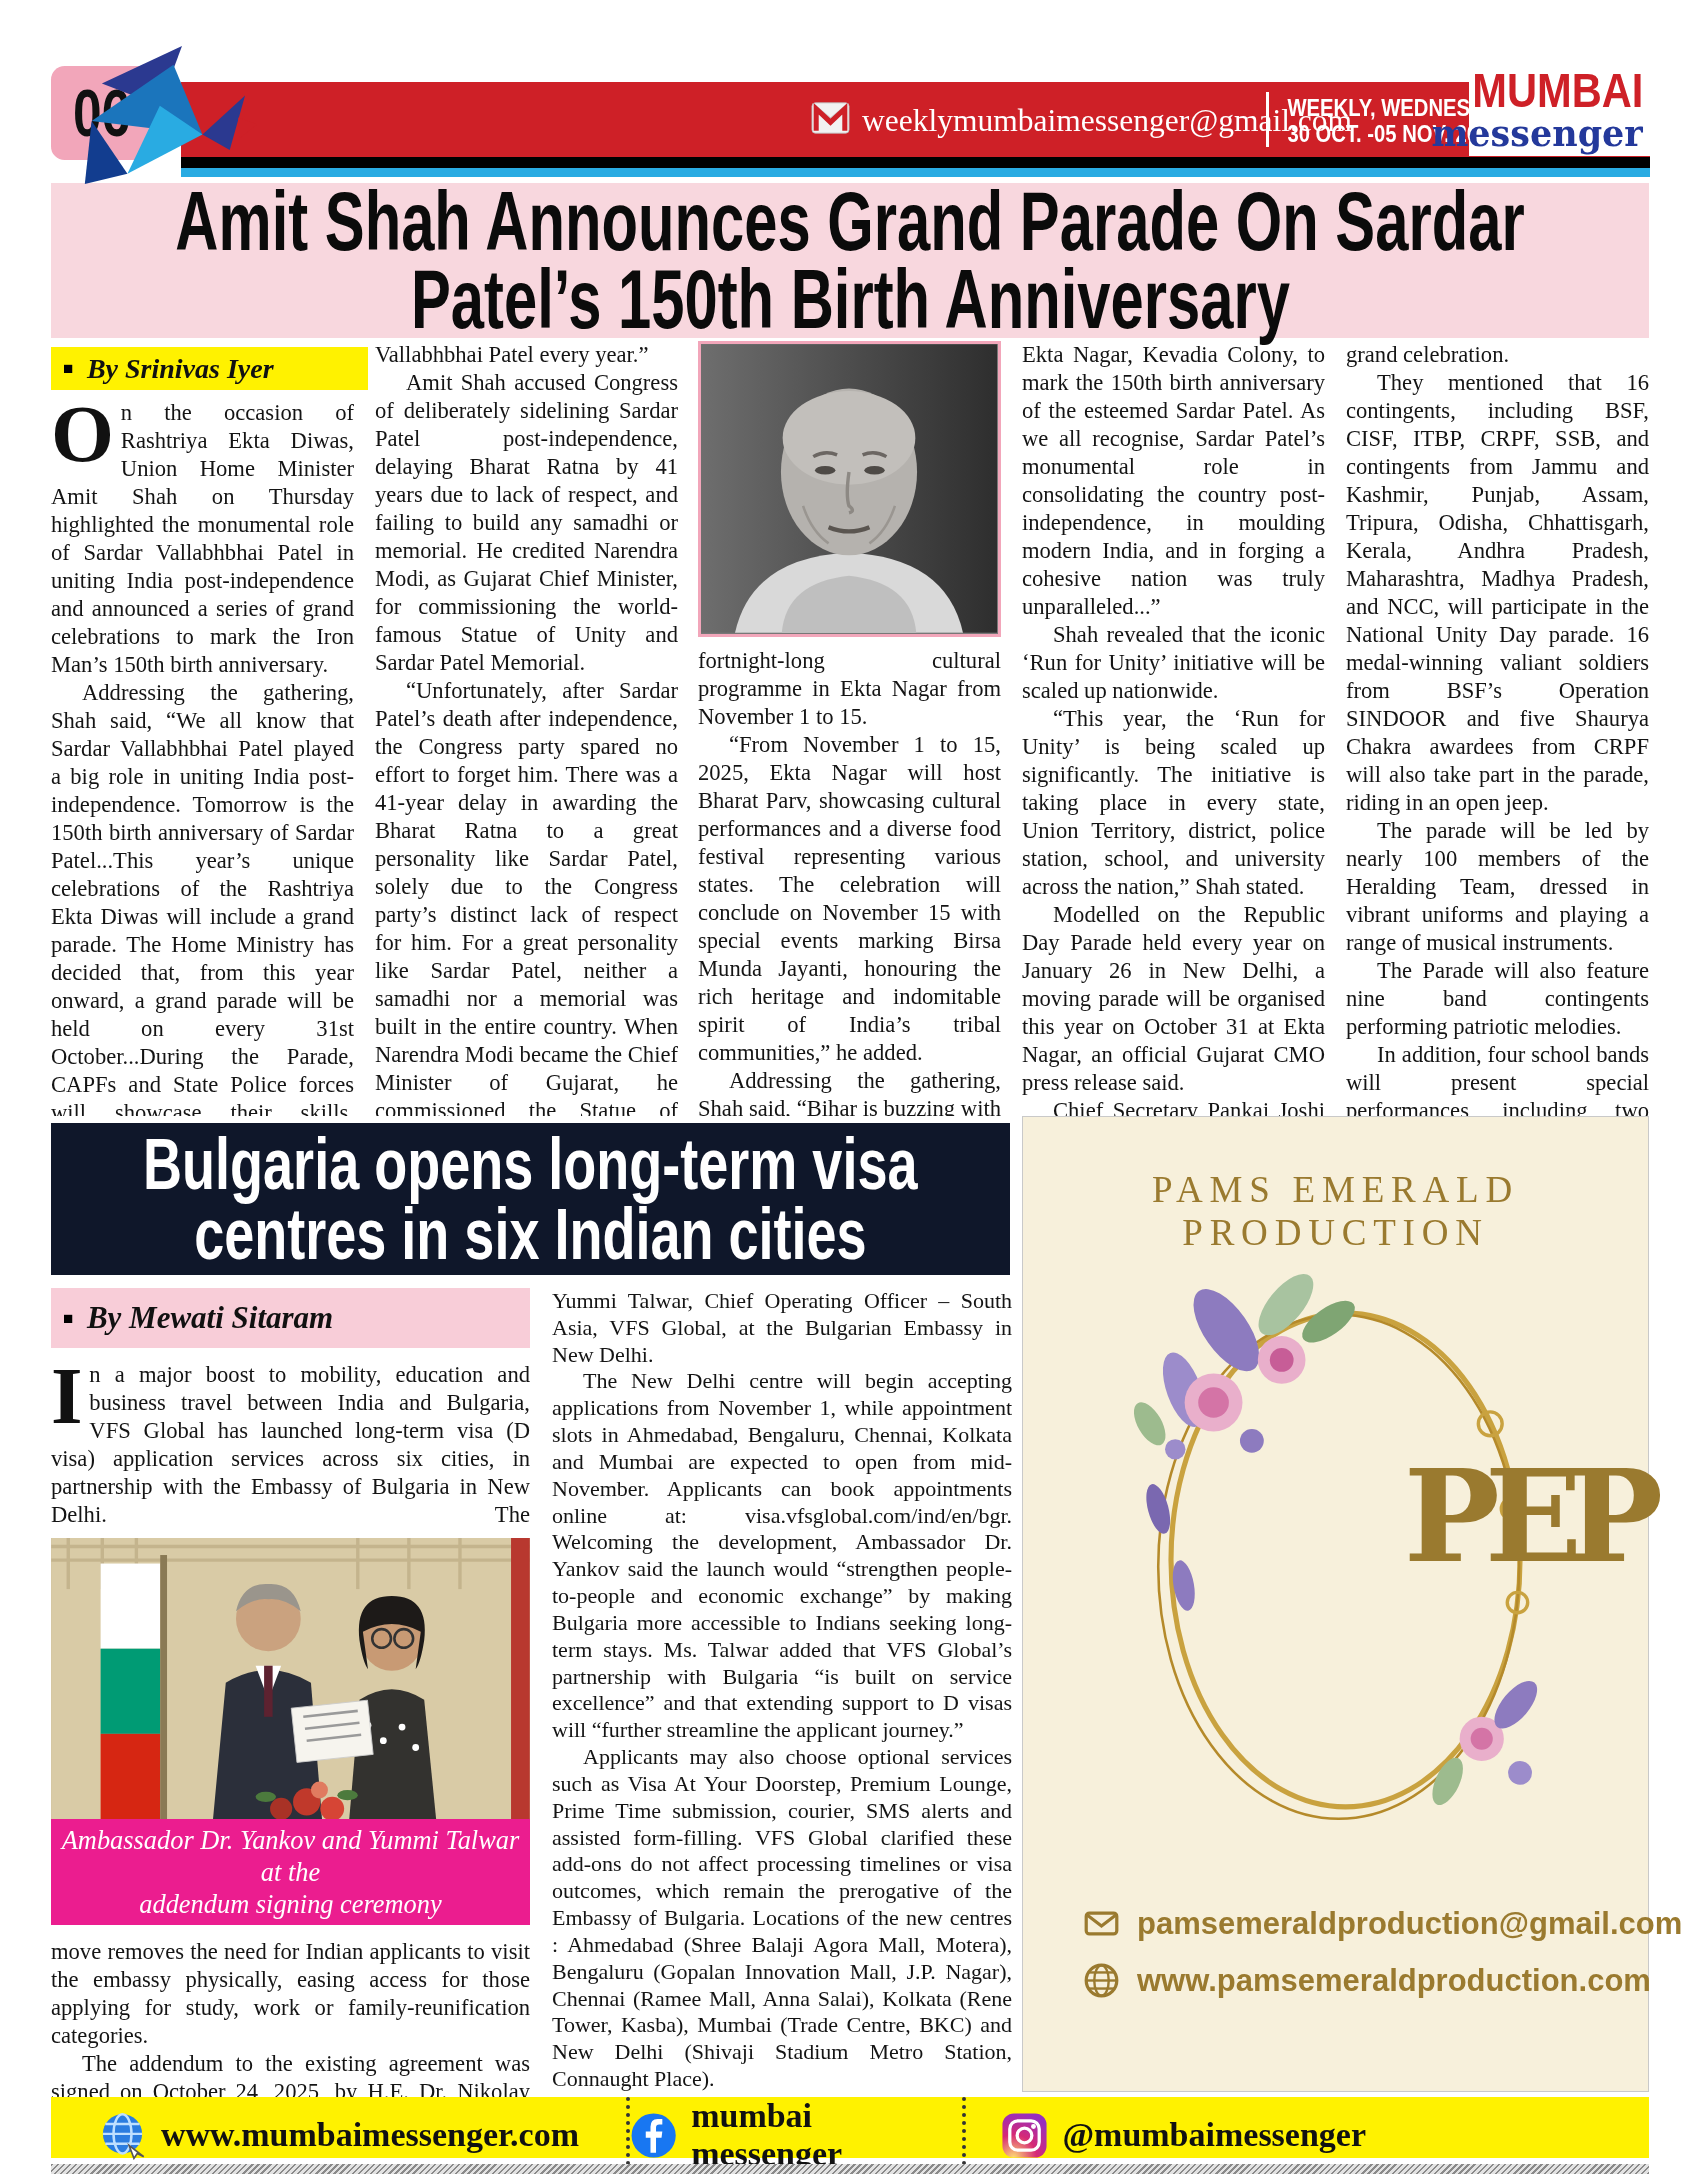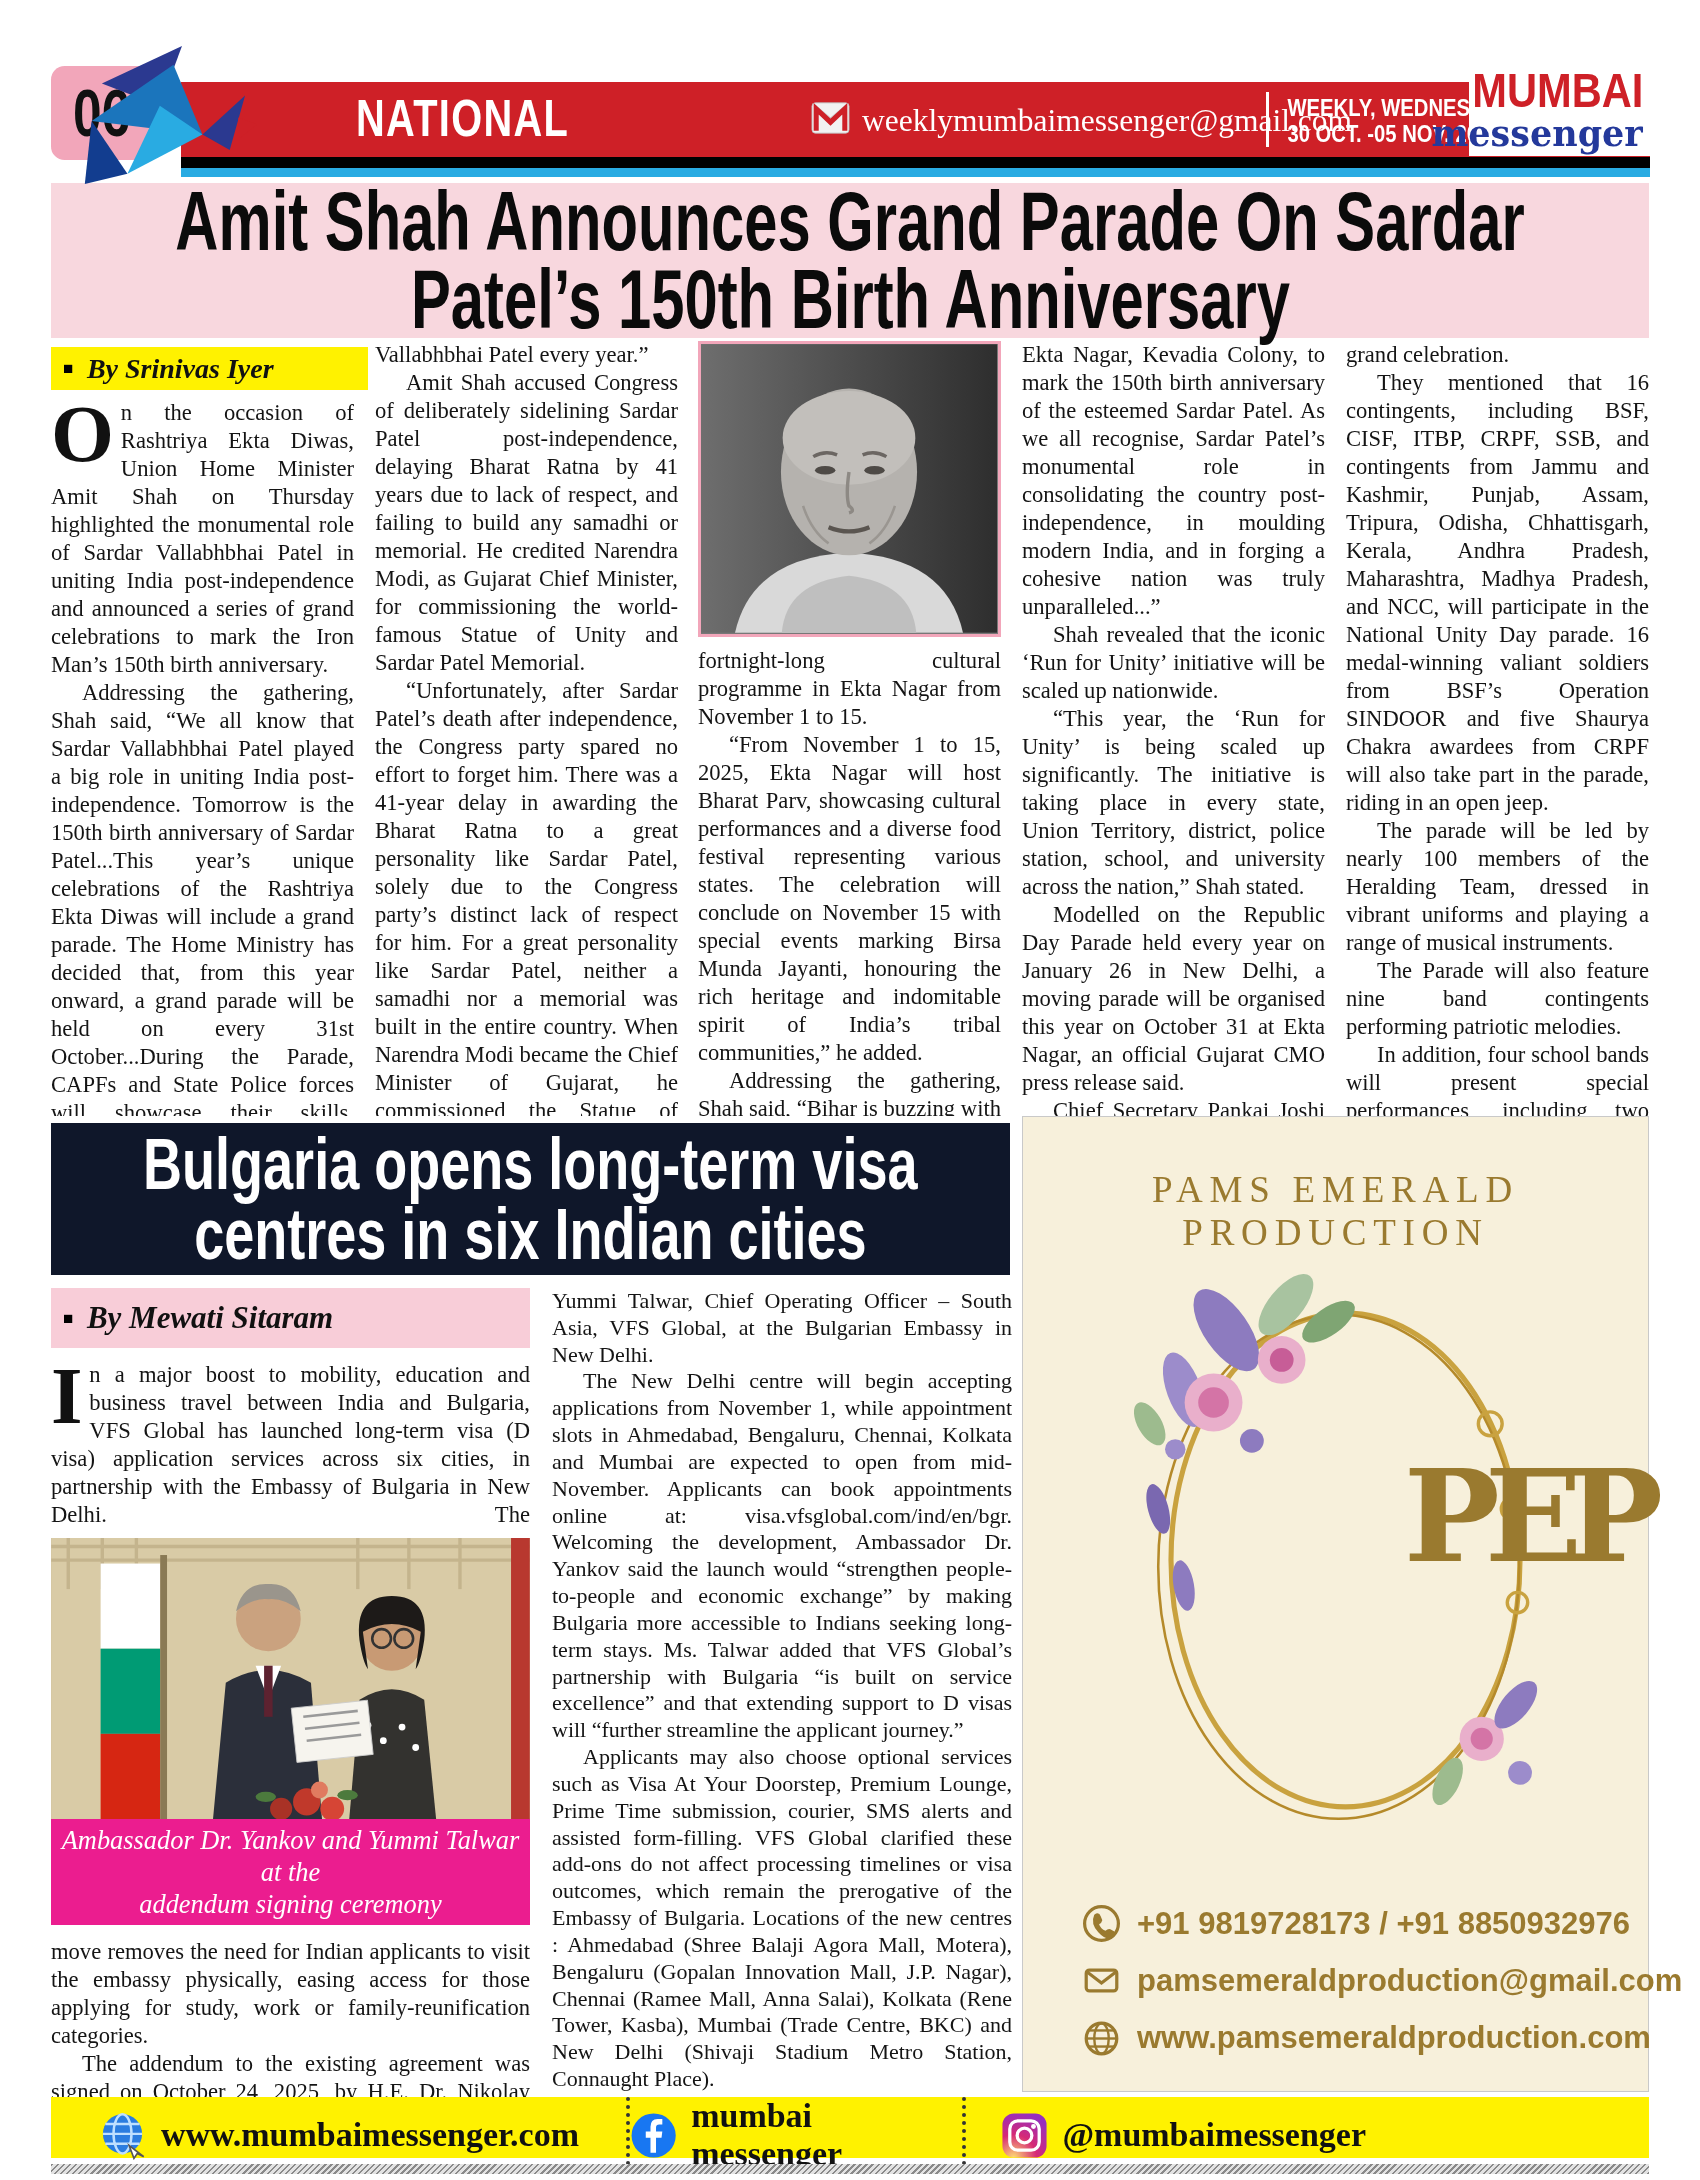--- a/index.html
+++ b/index.html
@@ -110,23 +110,20 @@
 
   <svg class="bird" viewBox="0 0 210 185">
     <polygon points="28,52 122,8 96,78" fill="#2B3990"></polygon>
     <polygon points="16,96 112,30 146,112" fill="#1B75BC"></polygon>
     <polygon points="96,78 146,112 58,158" fill="#29ABE2"></polygon>
     <polygon points="16,96 58,158 8,170" fill="#123D8F"></polygon>
     <polygon points="146,112 196,66 178,130" fill="#2B3990"></polygon>
     <polygon points="188,92 210,100 190,116" fill="#CE2027"></polygon>
   </svg>
 
-  <div class="national">
-    <span>NATIONAL</span>
-  </div>
 
   <svg class="gmail-icon" viewBox="0 0 46 38">
     <rect x="1" y="1" width="44" height="36" rx="4" fill="#f2f2f2" stroke="#bbb"></rect>
     <path d="M4 4 L23 20 L42 4" fill="none" stroke="#c9c9c9" stroke-width="3"></path>
     <path d="M6 34 L6 8 L23 24 L40 8 L40 34" fill="none" stroke="#CE2027" stroke-width="6"></path>
   </svg>
   <div class="hdr-email">weeklymumbaimessenger@gmail.com</div>
   <div class="hdr-div"></div>
   <div class="hdr-date">
     <div>WEEKLY, WEDNESDAY,</div>
@@ -318,27 +315,20 @@
         <ellipse cx="380" cy="650" rx="14" ry="30" fill="#9DBB8E" transform="rotate(25 380 650)"></ellipse>
         <circle cx="465" cy="640" r="14" fill="#9C8CCB"></circle>
       </g>
     </svg>
 
     <div class="ad-monogram">PEP</div>
 
     <div class="ad-contacts">
       <div class="ad-row">
         <svg width="37" height="37" viewBox="0 0 46 46">
-          <circle cx="23" cy="23" r="21" fill="none" stroke="#9A7A2F" stroke-width="4"></circle>
-          <path d="M14 12 q6 -4 8 2 l2 5 q-1 4 -4 5 q2 6 8 8 q3 -3 6 -2 l5 3 q4 4 -2 8 q-8 4 -18 -7 q-10 -11 -5 -22z" fill="#9A7A2F"></path>
-        </svg>
-        <span class="txt">+91 9819728173 / +91 8850932976</span>
-      </div>
-      <div class="ad-row">
-        <svg width="37" height="37" viewBox="0 0 46 46">
           <rect x="4" y="10" width="38" height="26" rx="4" fill="none" stroke="#9A7A2F" stroke-width="4"></rect>
           <path d="M6 13 L23 26 L40 13" fill="none" stroke="#9A7A2F" stroke-width="4"></path>
         </svg>
         <span class="txt">pamsemeraldproduction@gmail.com</span>
       </div>
       <div class="ad-row">
         <svg width="37" height="37" viewBox="0 0 46 46">
           <circle cx="23" cy="23" r="19" fill="none" stroke="#9A7A2F" stroke-width="4"></circle>
           <ellipse cx="23" cy="23" rx="9" ry="19" fill="none" stroke="#9A7A2F" stroke-width="3"></ellipse>
           <line x1="4" y1="23" x2="42" y2="23" stroke="#9A7A2F" stroke-width="3"></line>

